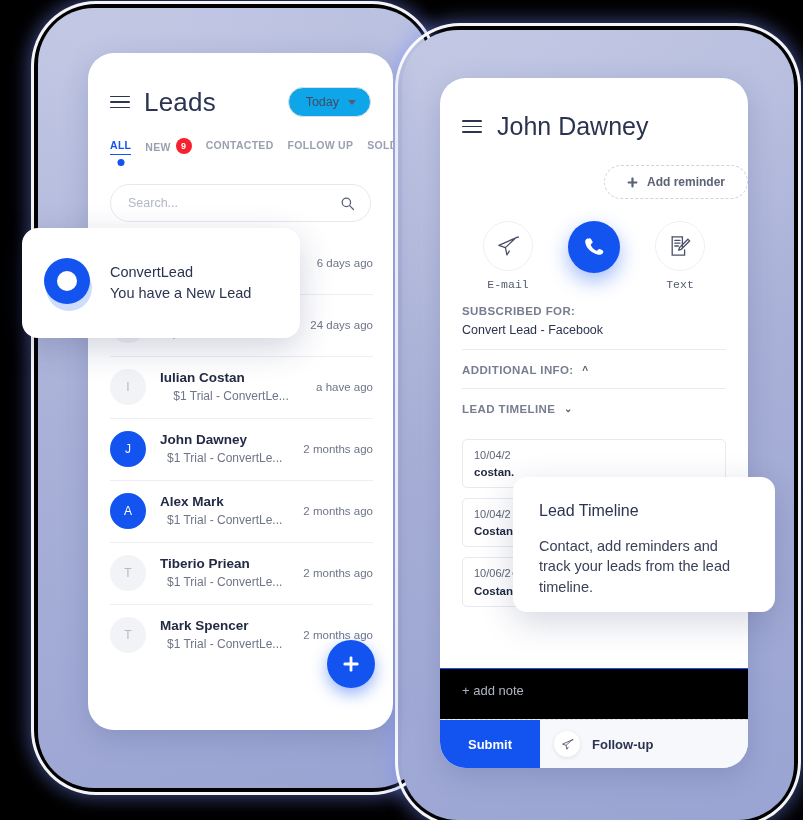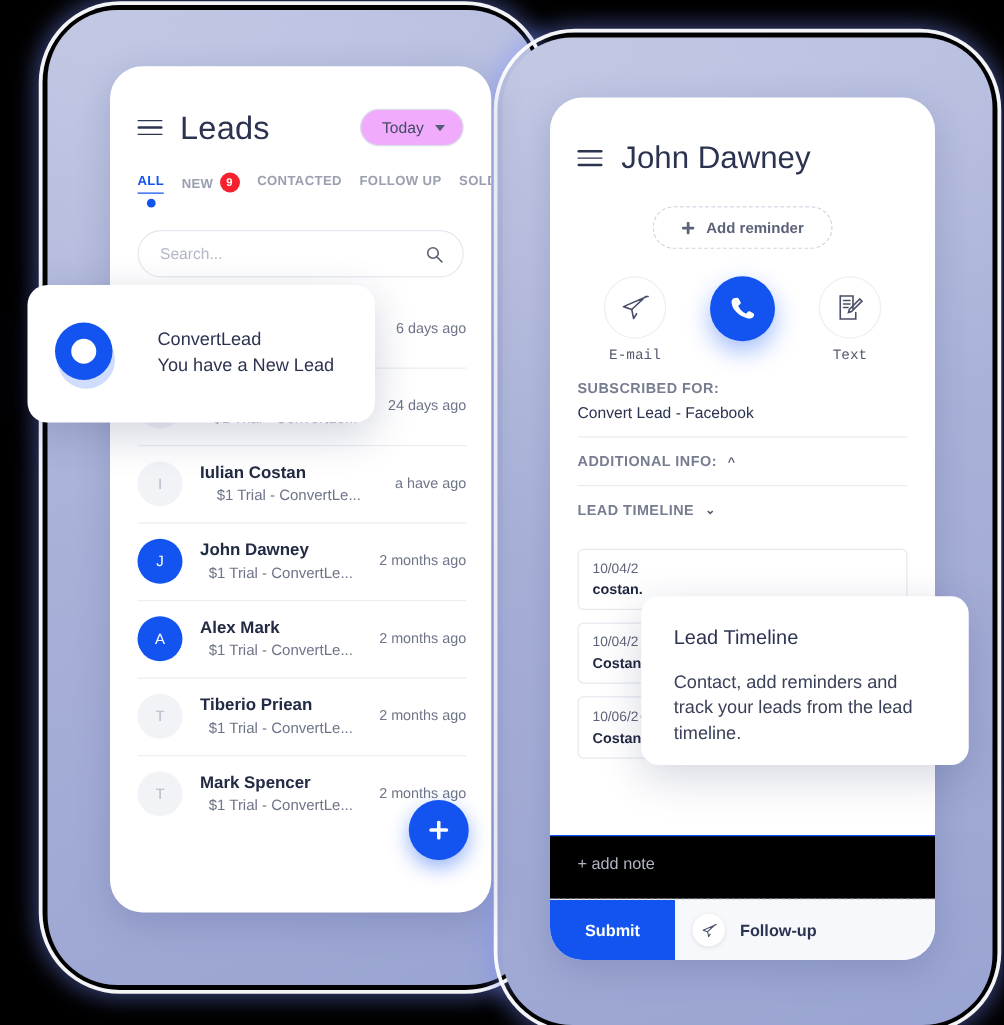--- a/index.html
+++ b/index.html
@@ -60,21 +60,21 @@
   .hamburger span { display: block; height: 1.6px; background: #2c3550; border-radius: 1px; }
   .page-title {
     font-size: 26px; color: #2b3350; margin-left: 14px;
     font-weight: 400; letter-spacing: .2px; line-height: 1;
   }
   .today-pill {
     margin-left: auto;
     border: 1px solid #dcdfe8; border-radius: 18px;
     padding: 7px 14px 7px 17px;
     display: flex; align-items: center; gap: 9px;
-    font-size: 12.5px; color: #444a63; background:#f0abfc;
+    font-size: 12.5px; color: #444a63; background:#0ea5e9;
   }
   .caret-down {
     width:0;height:0;border-left:4.5px solid transparent;border-right:4.5px solid transparent;
     border-top:5px solid #555b72;
   }
 
   
   .tabs { display:flex; align-items:flex-start; padding: 22px 28px 0 22px; gap: 14px; }
   .tab {
     font-size: 10.5px; letter-spacing:.3px; color:#9aa0b0; font-weight:700;
@@ -135,21 +135,21 @@
     display:flex;align-items:center;justify-content:center;
     box-shadow:0 6px 16px rgba(19,84,240,.45);
     color:#fff; font-size:24px; line-height:1; font-weight:300;
   }
 
   
   #notif {
     position:absolute; left:22px; top:228px; width:278px; height:110px;
     background:#fff; border-radius:16px;
     box-shadow:0 10px 34px rgba(30,40,90,.20);
-    display:flex; align-items:center; gap:32px; padding:0 22px;
+    display:flex; align-items:center; gap:16px; padding:0 22px;
     box-sizing:border-box;
   }
   .logo-ring { position:relative; width:50px;height:50px; flex:none; }
   .logo-ring .shade {
     position:absolute; left:2px; top:7px; width:46px;height:46px;border-radius:50%;
     background:#cfdcfb;
   }
   .logo-ring .ring {
     position:absolute; left:0; top:0; width:46px;height:46px;border-radius:50%;
     background:#1354f0;
@@ -158,21 +158,21 @@
     position:absolute; left:13px; top:13px; width:20px;height:20px;border-radius:50%;
     background:#fff;
   }
   .notif-title { font-size:14.5px; color:#2b3350; line-height:1.45; }
   .notif-sub   { font-size:14.5px; color:#2b3350; line-height:1.45; }
 
   
   .detail-header { display:flex; align-items:center; padding: 36px 22px 0 22px; }
   .detail-name { font-size:25px; color:#2b3350; margin-left:15px; font-weight:400; line-height:1; }
 
-  .reminder-wrap { display:flex; justify-content:center; padding-top:26px; }
+  .reminder-wrap { display:flex; justify-content:flex-end; padding-top:26px; }
   .reminder-btn {
     border:1.3px dashed #cfd3de; border-radius:20px;
     padding:9px 22px; display:flex; align-items:center; gap:9px;
     font-size:12px; color:#5c6278; font-weight:700;
   }
 
   .actions { display:flex; justify-content:center; align-items:flex-start; gap:30px; padding-top:22px;font-family:Liberation Mono, monospace; }
   .action { display:flex; flex-direction:column; align-items:center; width:56px; }
   .action .circle {
     width:48px;height:48px;border-radius:50%;border:1px solid #edeff4;

